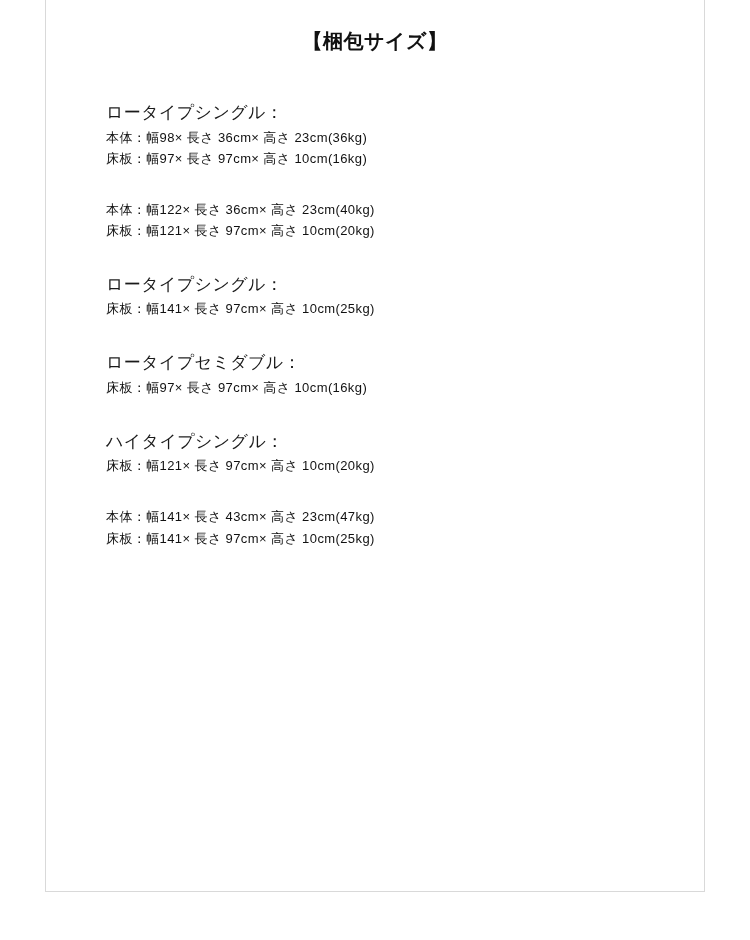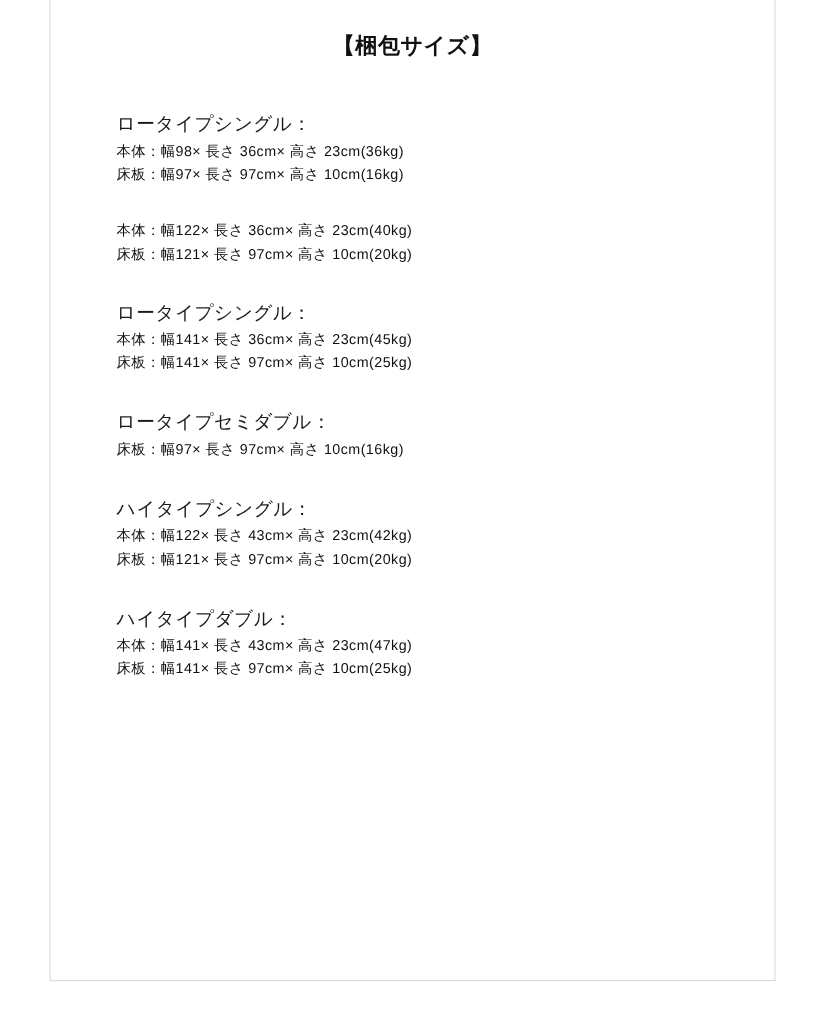--- a/index.html
+++ b/index.html
@@ -81,36 +81,33 @@
         <div class="spec-line">床板：幅97× 長さ 97cm× 高さ 10cm(16kg)</div>
       </div>
 
       <div class="spec-block">
         <div class="spec-line">本体：幅122× 長さ 36cm× 高さ 23cm(40kg)</div>
         <div class="spec-line">床板：幅121× 長さ 97cm× 高さ 10cm(20kg)</div>
       </div>
 
       <div class="spec-block">
         <div class="spec-heading">ロータイプシングル：</div>
-        <div class="spec-line">本体：幅141× 長さ 36cm× 高さ 23cm(45kg)</div>
         <div class="spec-line">床板：幅141× 長さ 97cm× 高さ 10cm(25kg)</div>
       </div>
 
       <div class="spec-block">
         <div class="spec-heading">ロータイプセミダブル：</div>
         <div class="spec-line">床板：幅97× 長さ 97cm× 高さ 10cm(16kg)</div>
       </div>
 
       <div class="spec-block">
         <div class="spec-heading">ハイタイプシングル：</div>
-        <div class="spec-line">本体：幅122× 長さ 43cm× 高さ 23cm(42kg)</div>
         <div class="spec-line">床板：幅121× 長さ 97cm× 高さ 10cm(20kg)</div>
       </div>
 
       <div class="spec-block">
-        <div class="spec-heading">ハイタイプダブル：</div>
         <div class="spec-line">本体：幅141× 長さ 43cm× 高さ 23cm(47kg)</div>
         <div class="spec-line">床板：幅141× 長さ 97cm× 高さ 10cm(25kg)</div>
       </div>
 
     </div>
   </section>
 </div>
 
 </body></html>

